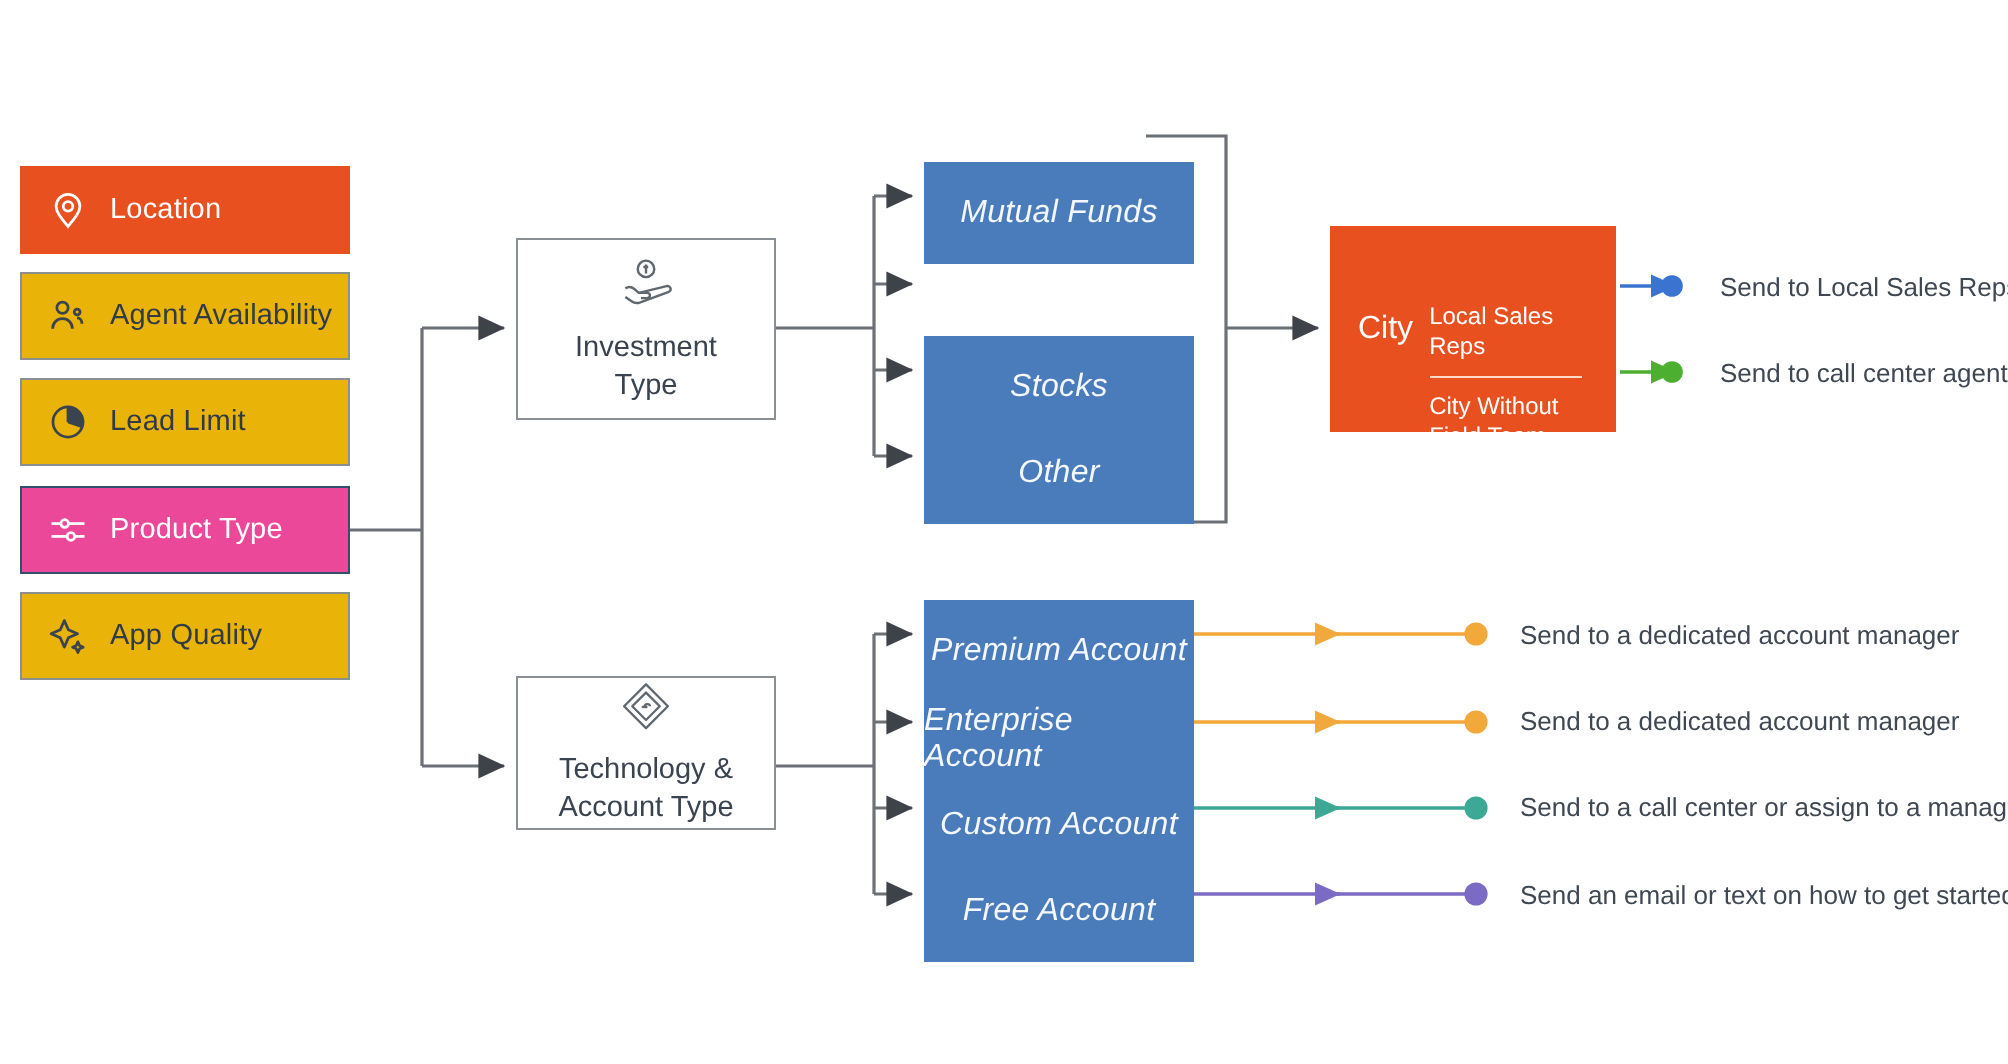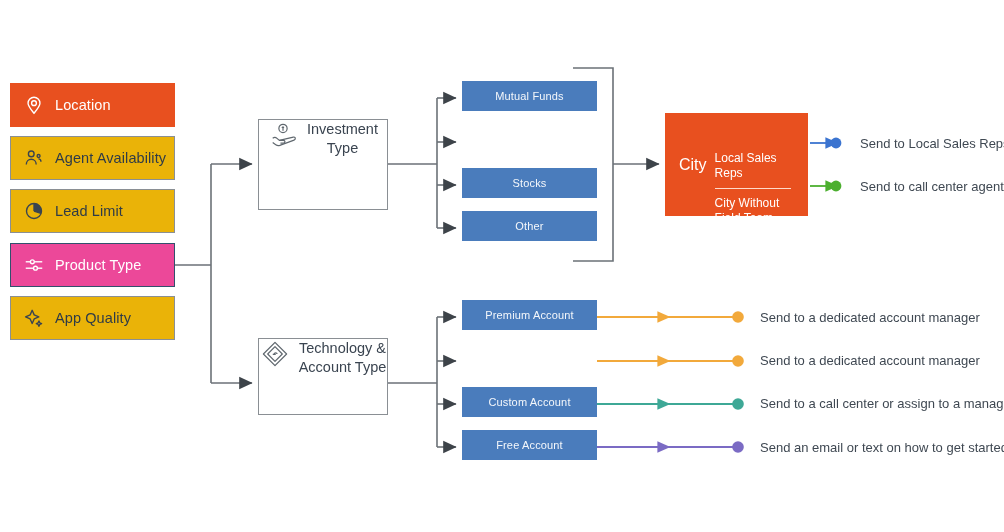--- a/index.html
+++ b/index.html
@@ -63,43 +63,46 @@
   }
   .crit .lbl { line-height: 1; }
 
   
   .node {
     position: absolute;
     box-sizing: border-box;
     border: 1px solid #8a8f94;
     background: #ffffff;
     display: flex;
+    flex-direction: column;
+    align-items: center;
     justify-content: center;
     gap: 9px;
     color: #3a4450;
     font-size: 14.5px;
     text-align: center;
     line-height: 1.3;
   }
   .node .ico { width: 30px; height: 30px; display: block; }
   .node .ttl { white-space: pre-line; }
 
   
   .chip {
     position: absolute;
     left: 462px;
     width: 135px;
-    height: 30px;
+    height: 51px;
     background: #4A7CBC;
     color: #f4f7fb;
-    font-size: 11px;
+    font-size: 16px;
     display: flex;
     align-items: center;
     justify-content: center;
     letter-spacing: .15px;
+    font-style: italic;
   }
 
   
   .citybox {
     position: absolute;
     left: 665px;
     top: 113px;
     width: 143px;
     height: 103px;
     background: #E8501F;
@@ -293,20 +296,23 @@
   <div class="chip" style="top:168px;">
       <span>Stocks</span>
     </div>
   <div class="chip" style="top:211px;">
       <span>Other</span>
     </div>
 
   <div class="chip" style="top:300px;">
       <span>Premium Account</span>
     </div>
+  <div class="chip" style="top:344px;">
+      <span>Enterprise Account</span>
+    </div>
   <div class="chip" style="top:387px;">
       <span>Custom Account</span>
     </div>
   <div class="chip" style="top:430px;">
       <span>Free Account</span>
     </div>
 
   <div class="citybox">
     <div class="cname">City</div>
     <div class="coptions">

